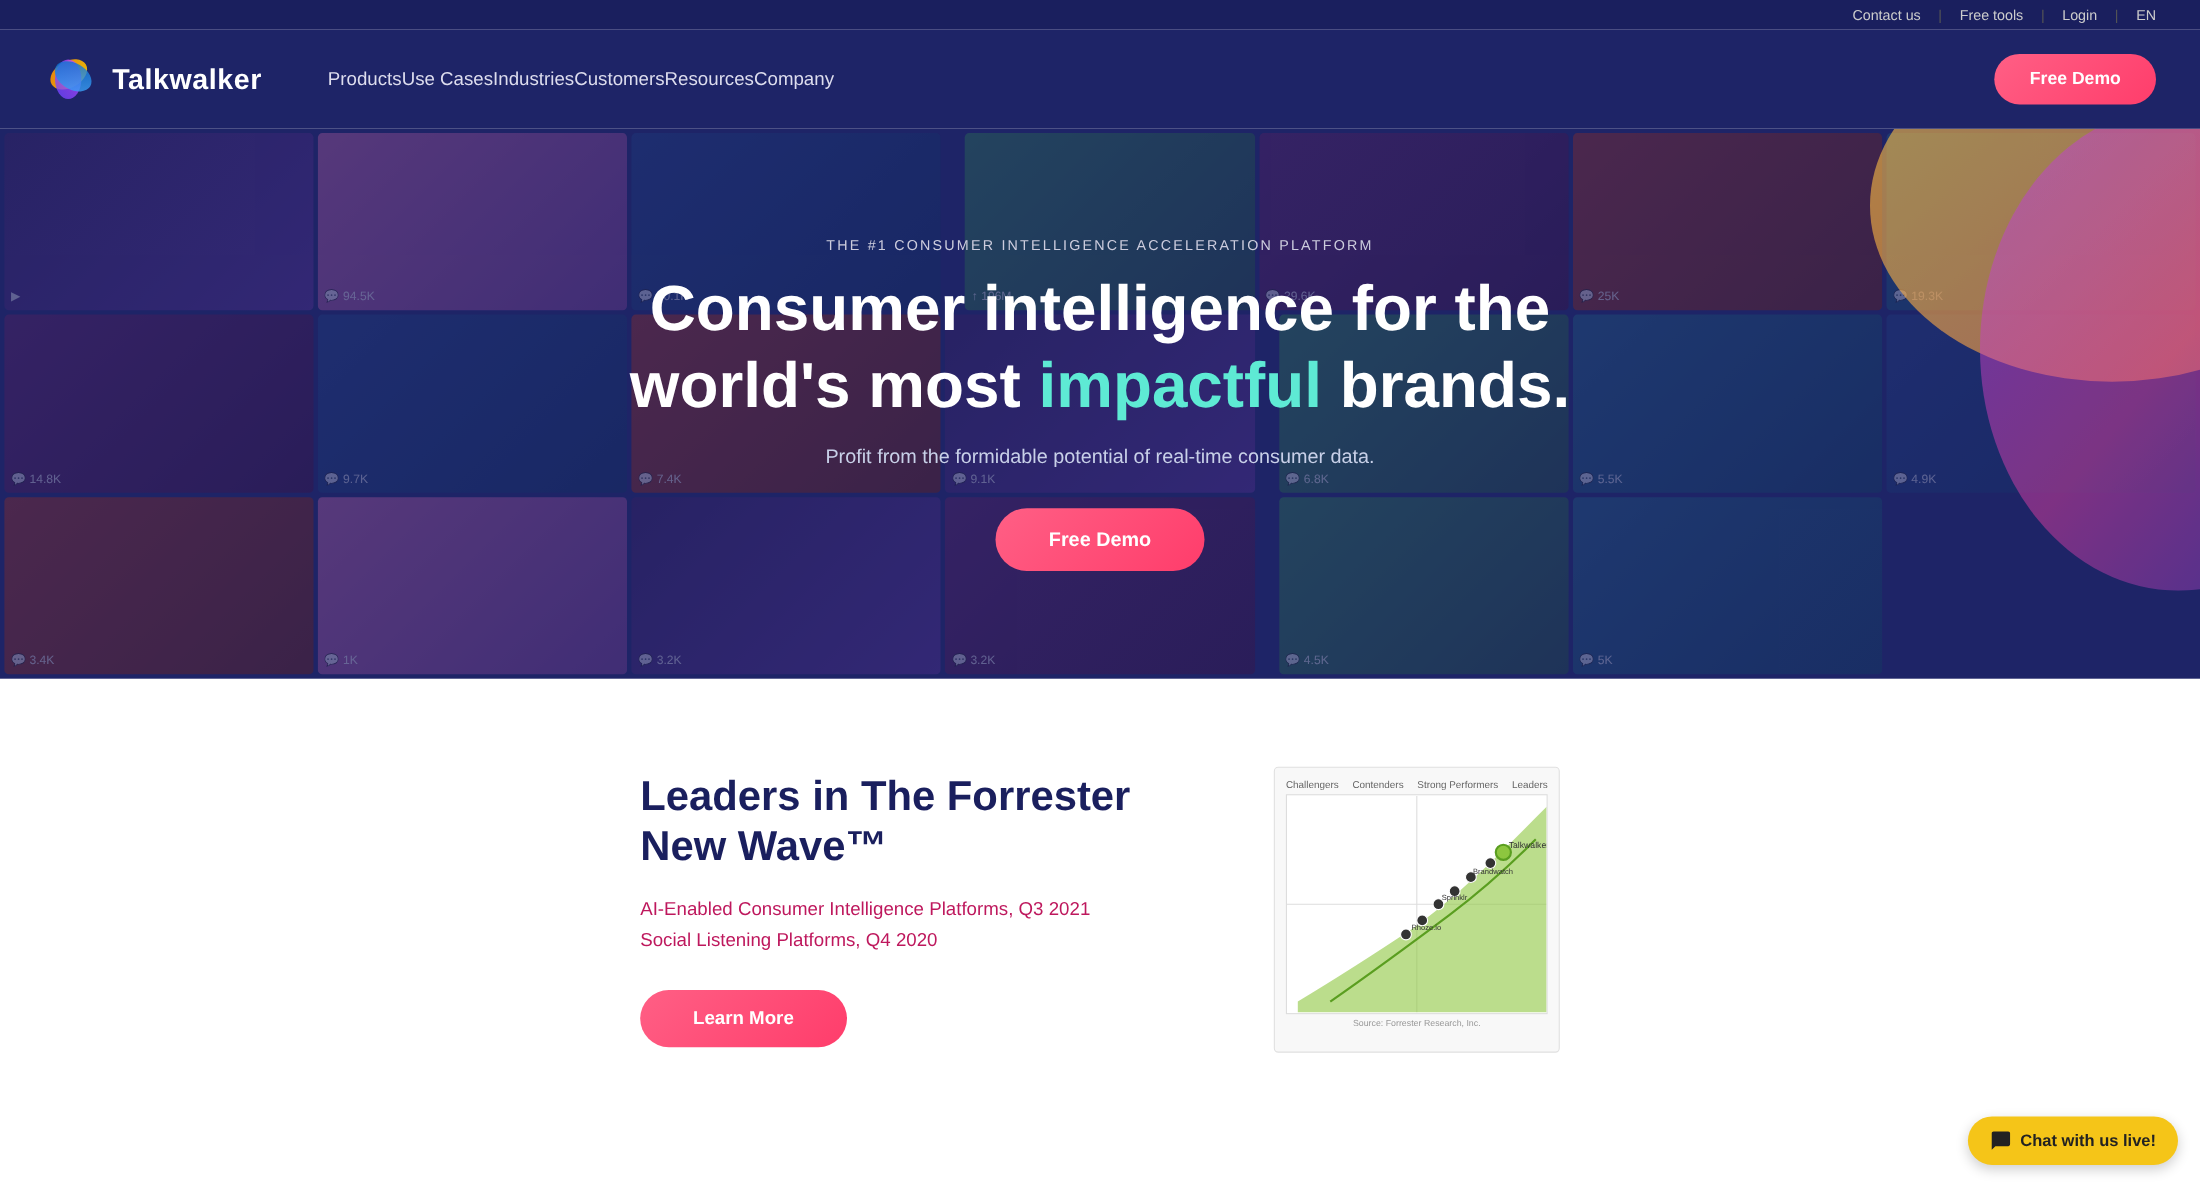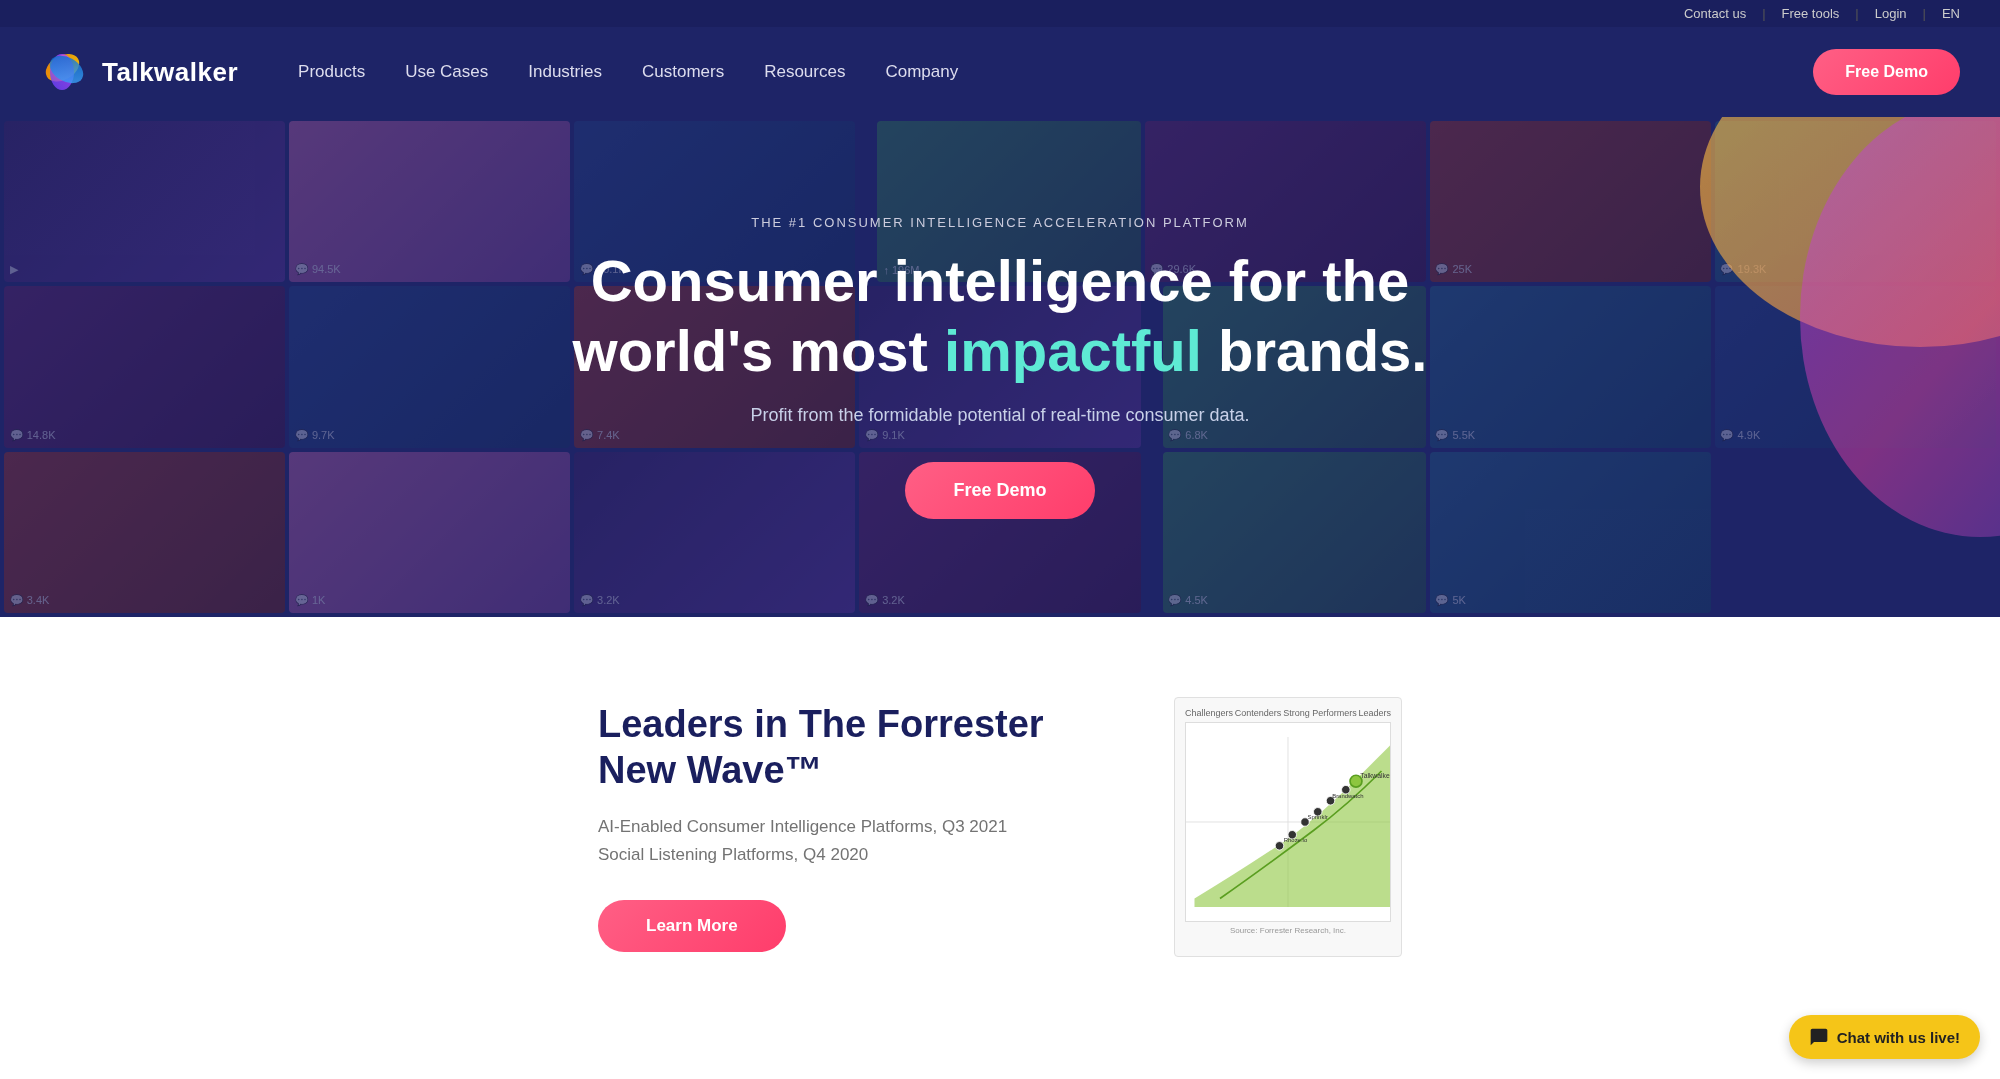--- a/index.html
+++ b/index.html
@@ -42,21 +42,20 @@
     }
     .logo-text {
       color: #fff;
       font-size: 26px;
       font-weight: 600;
       letter-spacing: 0.5px;
     }
     .nav-links {
       display: flex;
       align-items: center;
-      gap: 40px;
       flex: 1;
     }
     .nav-link {
       color: #dde;
       text-decoration: none;
       font-size: 17px;
       font-weight: 500;
       cursor: pointer;
     }
     .free-demo-btn {
@@ -174,39 +173,39 @@
     }
     .forrester-text { max-width: 520px; }
     .forrester-title {
       color: #1a1f5e;
       font-size: 38px;
       font-weight: 700;
       line-height: 1.2;
       margin-bottom: 20px;
     }
     .forrester-subtitle {
-      color: #737373;
+      color: #be185d;
       font-size: 17px;
       line-height: 1.6;
       margin-bottom: 32px;
     }
     .learn-more-btn {
       background: linear-gradient(135deg, #ff5f85, #ff3d6b);
       color: #fff;
       border: none;
       border-radius: 30px;
       padding: 16px 48px;
       font-size: 17px;
       font-weight: 600;
       cursor: pointer;
     }
 
     
     .forrester-chart {
-      width: 228px;
+      width: 260px;
       height: 260px;
       background: #f8f8f8;
       border: 1px solid #e0e0e0;
       border-radius: 4px;
       padding: 10px;
       position: relative;
       flex-shrink: 0;
     }
     .chart-labels {
       display: flex;

